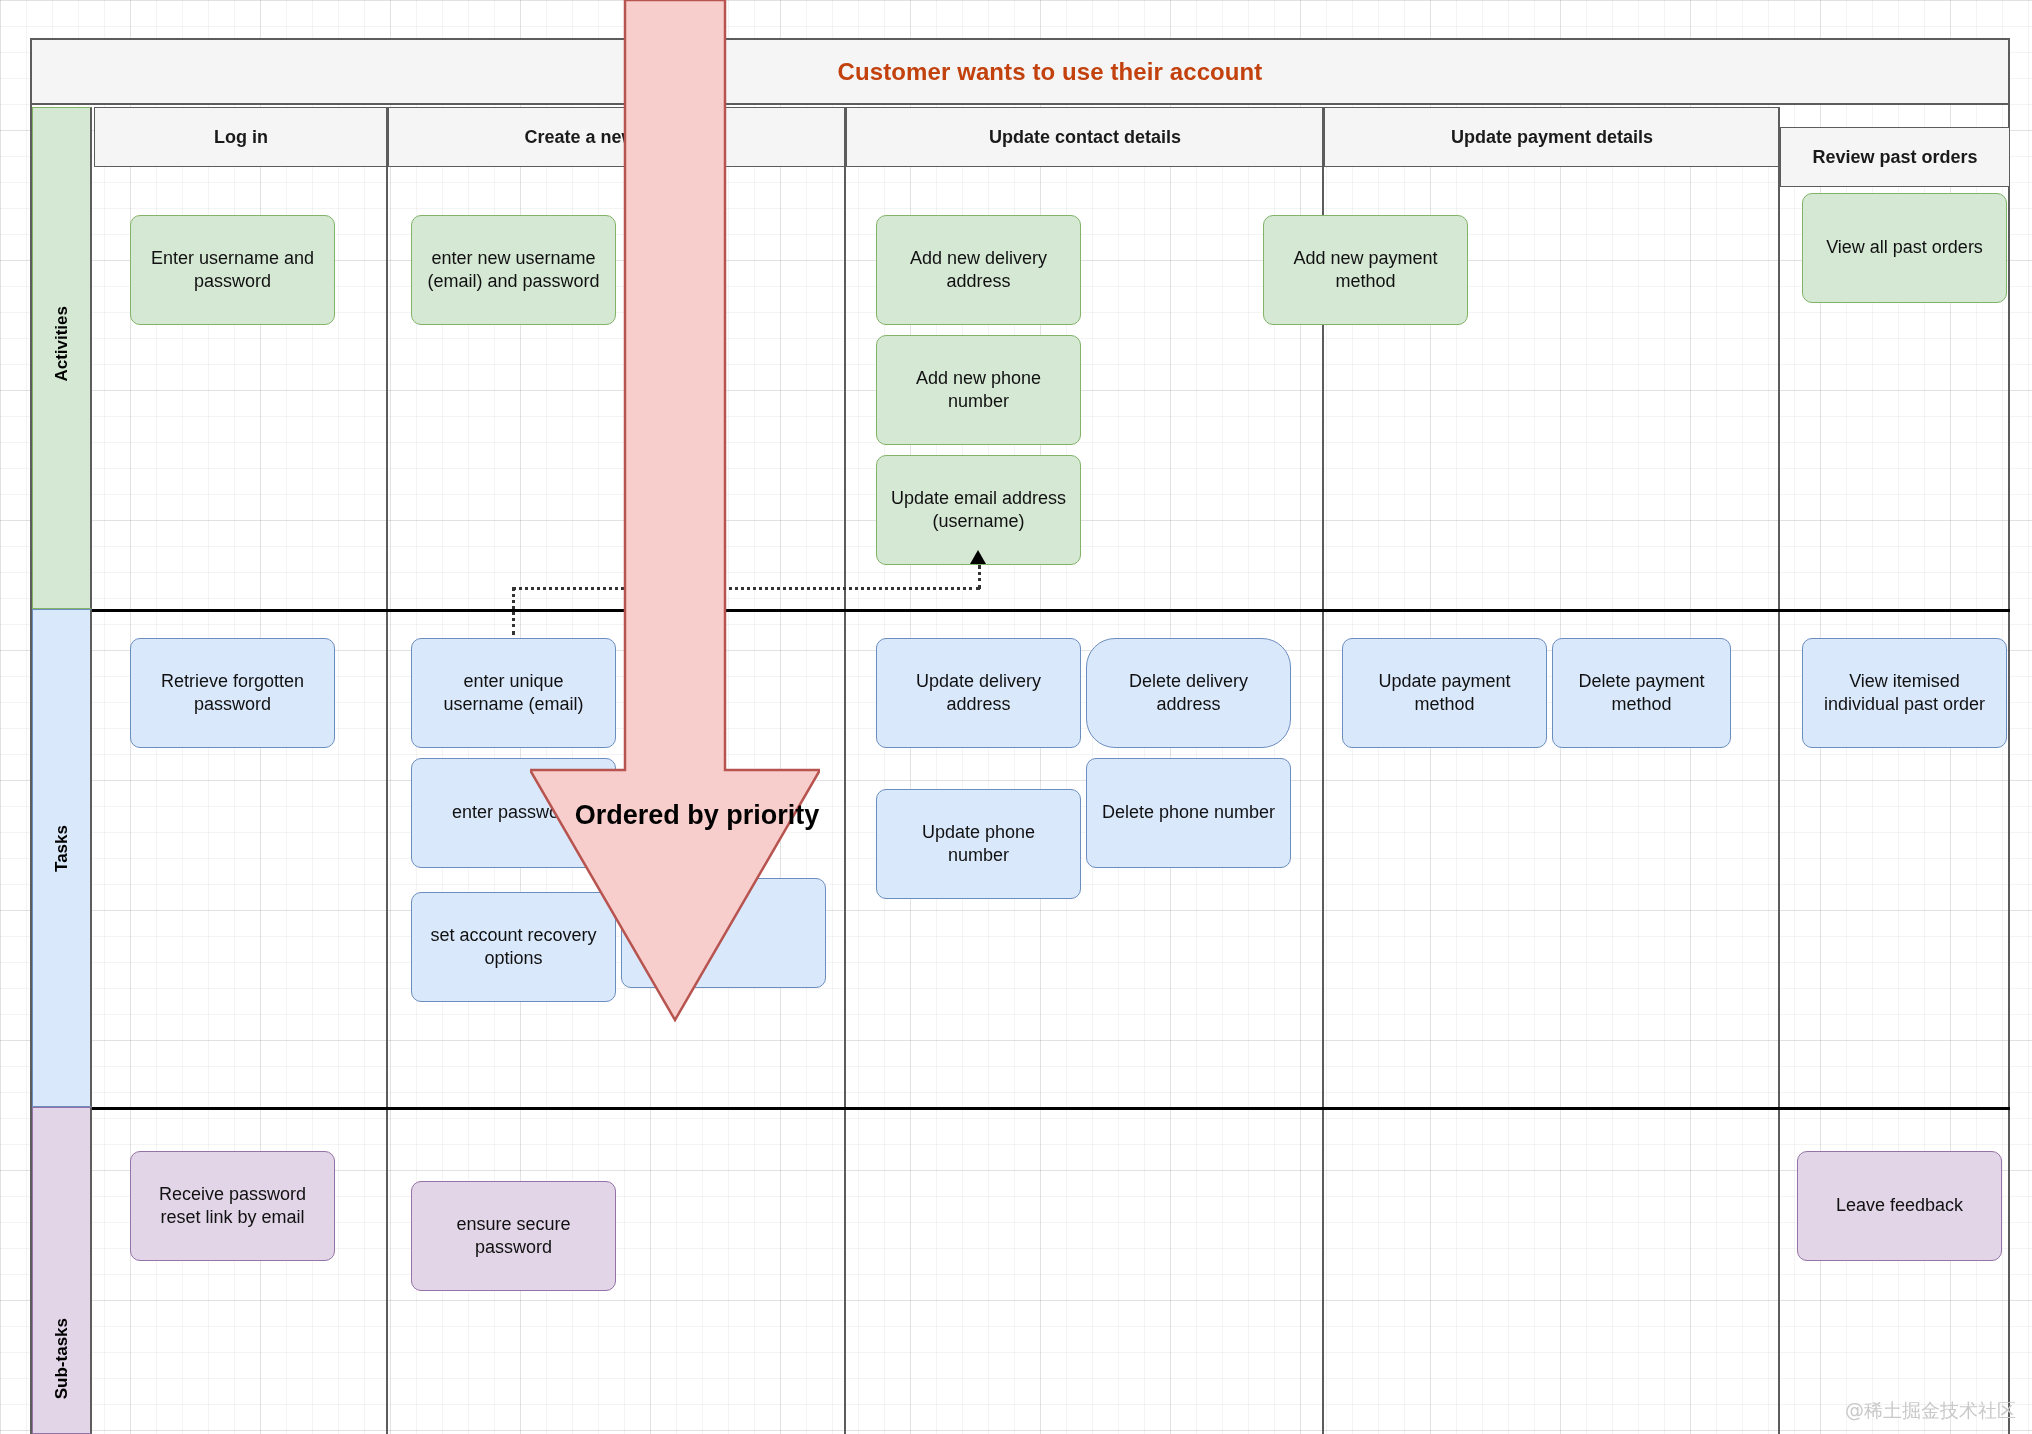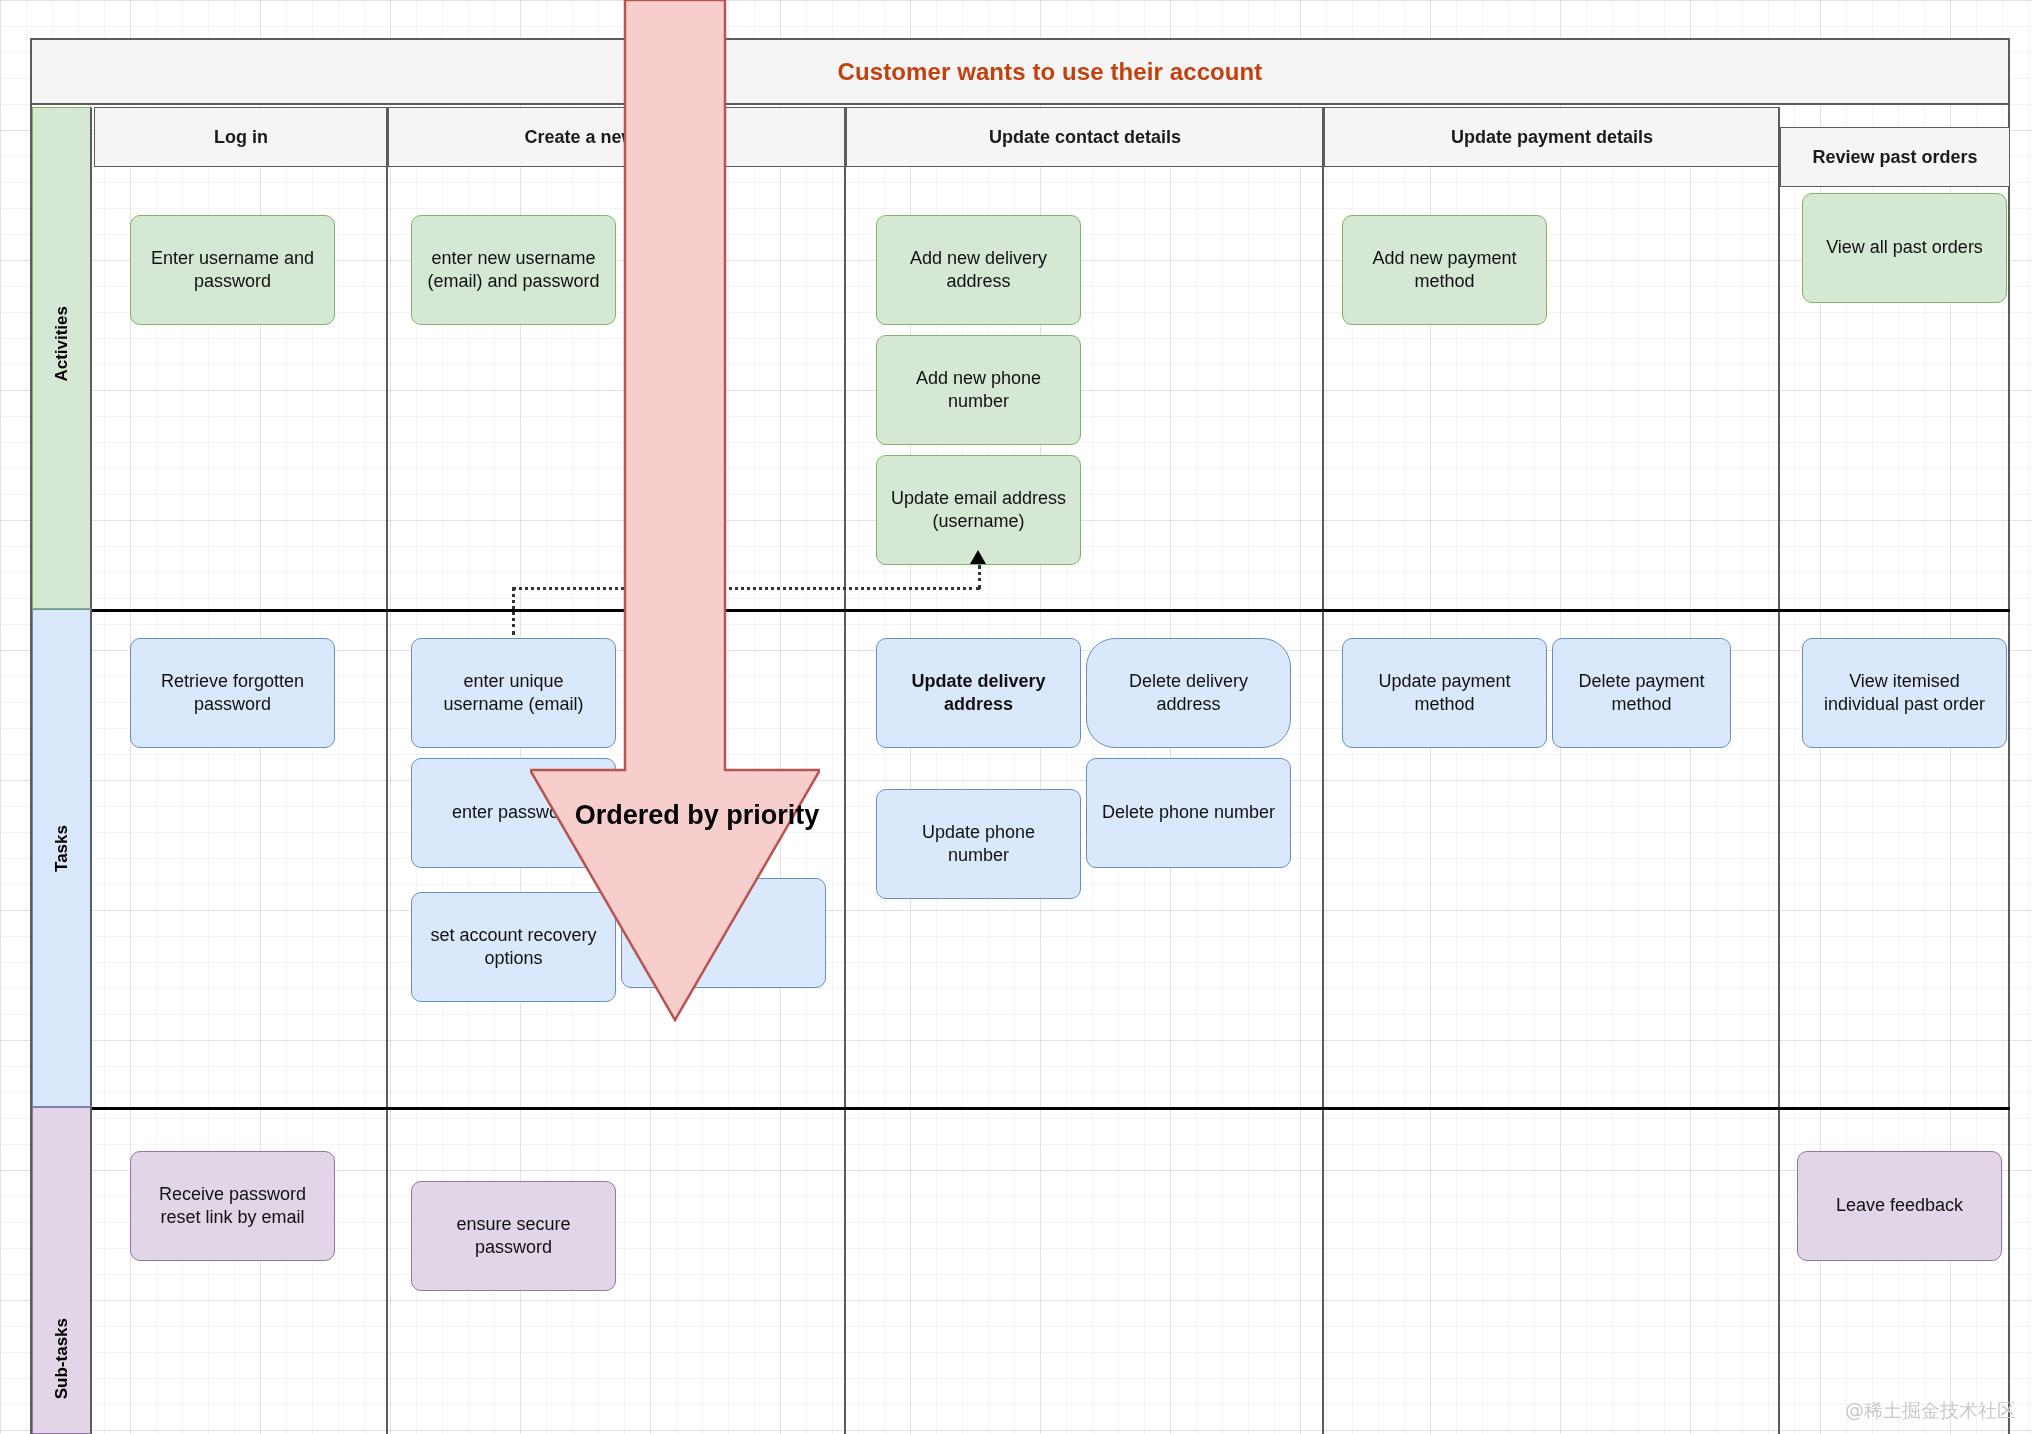--- a/index.html
+++ b/index.html
@@ -196,41 +196,41 @@
   <div class="card green" style="left:411px; top:215px; width:205px; height:110px;">enter new username
 (email) and password</div>
 
   <div class="card green" style="left:876px; top:215px; width:205px; height:110px;">Add new delivery
 address</div>
   <div class="card green" style="left:876px; top:335px; width:205px; height:110px;">Add new phone
 number</div>
   <div class="card green" style="left:876px; top:455px; width:205px; height:110px;">Update email address
 (username)</div>
 
-  <div class="card green" style="left:1342px; top:215px; width:205px; height:110px;">Add new payment
+  <div class="card green" style="left:1263px; top:215px; width:205px; height:110px;">Add new payment
 method</div>
 
   <div class="card green" style="left:1802px; top:193px; width:205px; height:110px;">View all past orders</div>
 
   <div class="dotted-h" style="left:512px; top:587px; width:468px;"></div>
   <div class="dotted-v" style="left:512px; top:587px; height:48px;"></div>
   <div class="dotted-v" style="left:978px; top:565px; height:24px;"></div>
   <div class="arrow-up" style="left:970px; top:550px;"></div>
 
   <div class="card blue" style="left:130px; top:638px; width:205px; height:110px;">Retrieve forgotten
 password</div>
 
   <div class="card blue" style="left:411px; top:638px; width:205px; height:110px;">enter unique
 username (email)</div>
   <div class="card blue" style="left:411px; top:758px; width:205px; height:110px;">enter password</div>
   <div class="card blue" style="left:411px; top:892px; width:205px; height:110px;">set account recovery
 options</div>
   <div class="card blue" style="left:621px; top:878px; width:205px; height:110px;"></div>
 
-  <div class="card blue" style="left:876px; top:638px; width:205px; height:110px;font-weight:bold;">Update delivery
+  <div class="card blue" style="left:876px; top:638px; width:205px; height:110px;">Update delivery
 address</div>
   <div class="card blue" style="left:1086px; top:638px; width:205px; height:110px;border-radius:29px;">Delete delivery
 address</div>
   <div class="card blue" style="left:876px; top:758px; width:205px; height:110px;margin-top:31px;">Update phone
 number</div>
   <div class="card blue" style="left:1086px; top:758px; width:205px; height:110px;">Delete phone number</div>
 
   <div class="card blue" style="left:1342px; top:638px; width:205px; height:110px;">Update payment
 method</div>
   <div class="card blue" style="left:1552px; top:638px; width:179px; height:110px;">Delete payment

